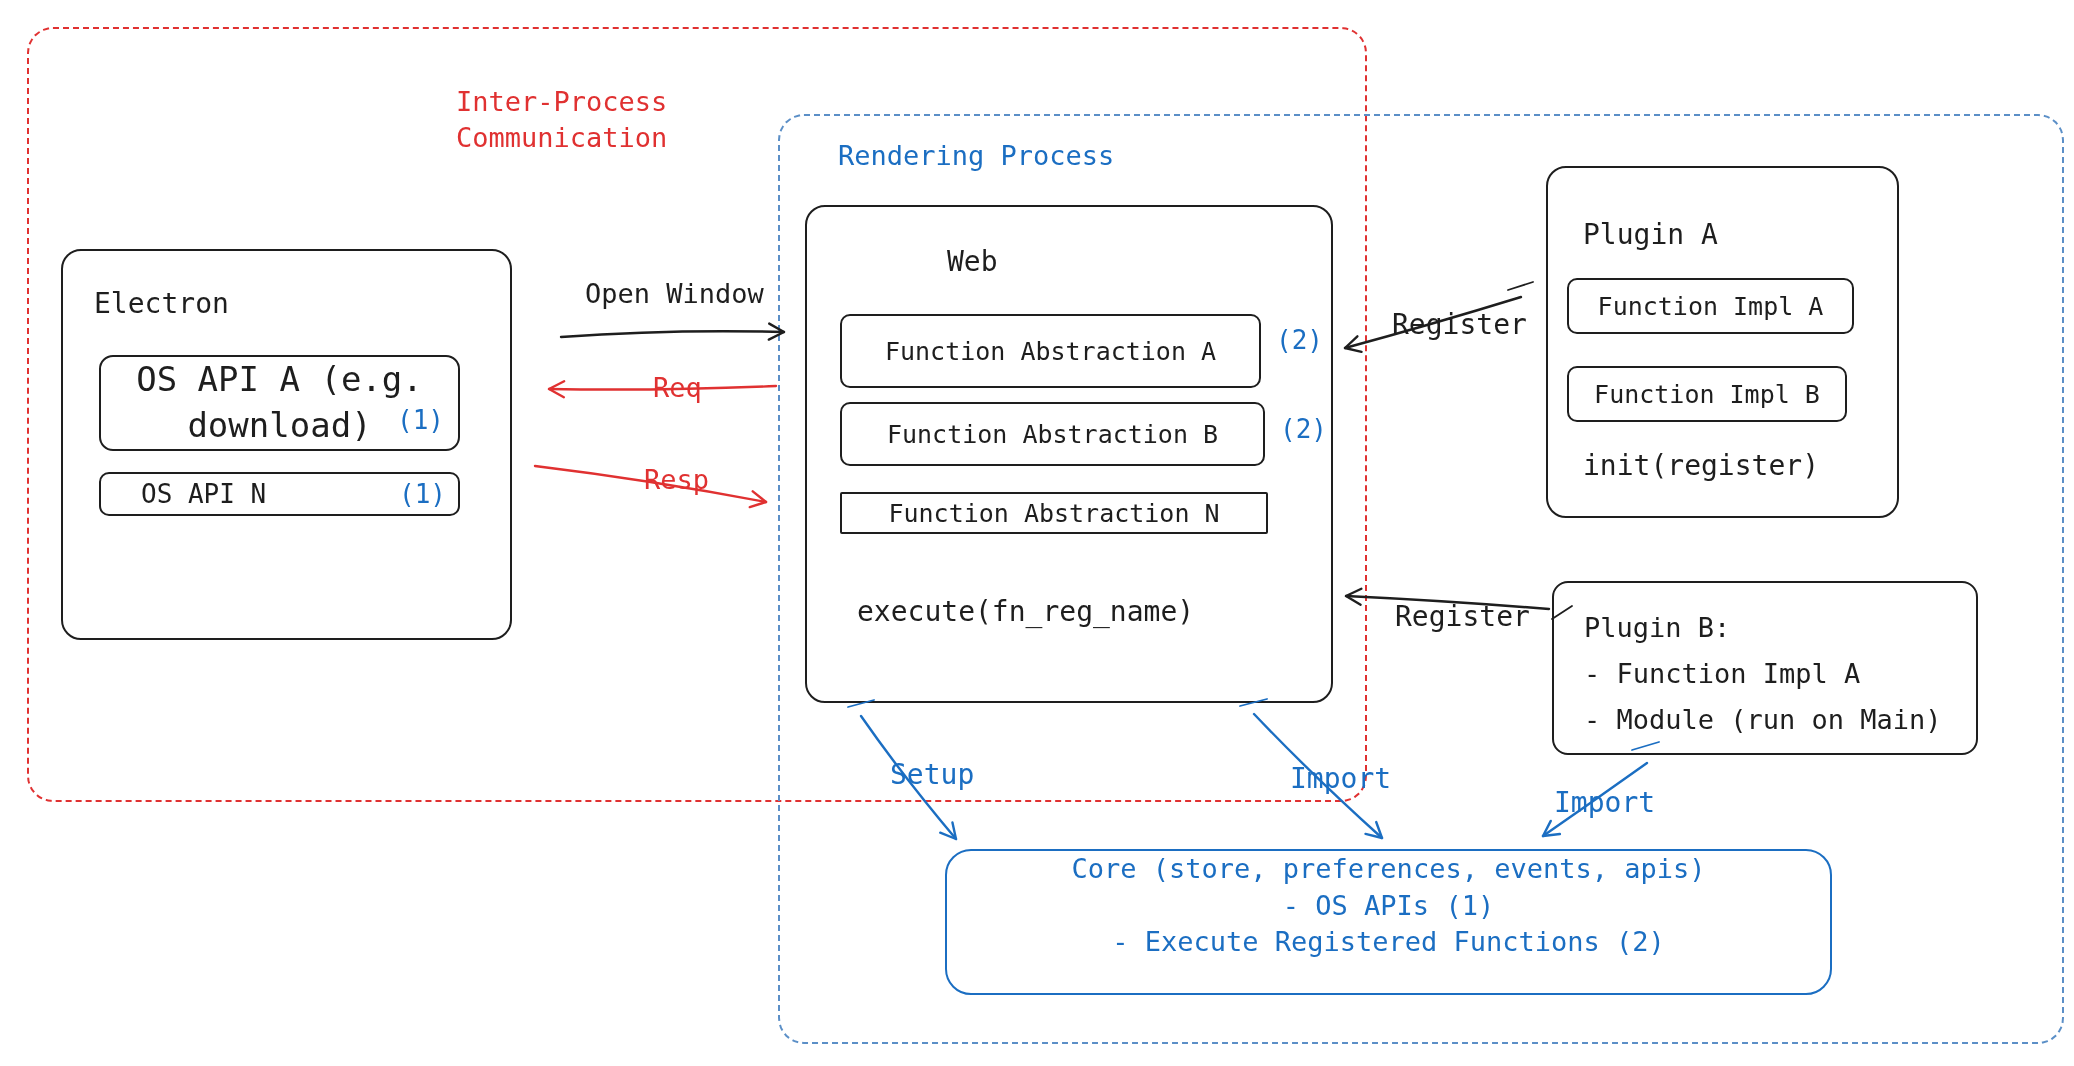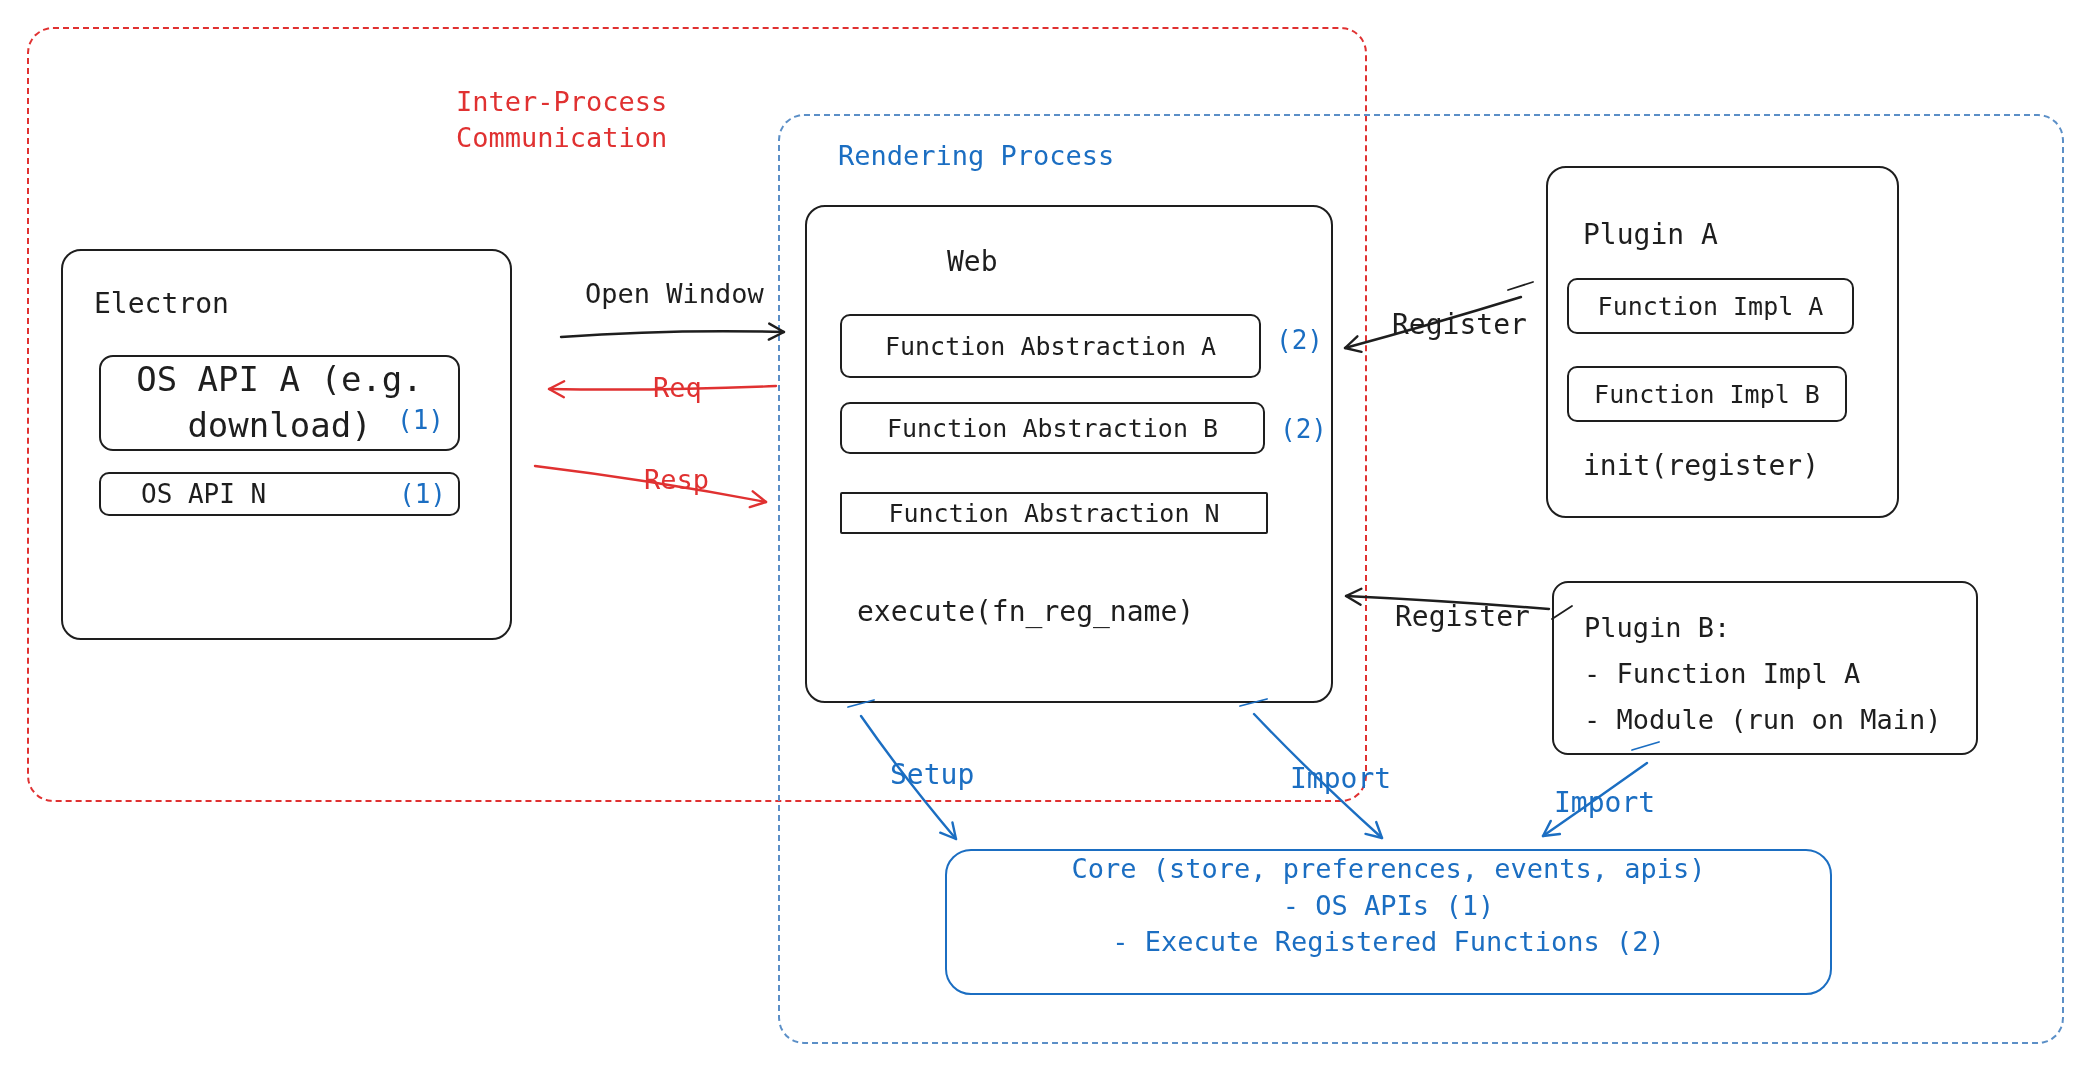--- a/index.html
+++ b/index.html
@@ -80,25 +80,25 @@
       <span class="ref abs" style="right:14px;top:48px">(1)</span>
     </div>
     <div class="subnode" style="left:36px;top:221px;width:361px;height:44px;border-radius:10px;justify-content:space-between;padding:0 12px 0 40px">
       <span class="fn-text" style="font-size:26px">OS API N</span>
       <span class="ref">(1)</span>
     </div>
   </div>
 
   <div class="node" style="left:805px;top:205px;width:528px;height:498px">
     <div class="node-title" style="left:140px;top:38px">Web</div>
-    <div class="subnode" style="left:33px;top:107px;width:421px;height:64px;border-radius:10px">
+    <div class="subnode" style="left:33px;top:107px;width:421px;height:74px;border-radius:10px">
       <span class="fn-text">Function Abstraction A</span>
     </div>
     <span class="ref abs" style="left:469px;top:118px">(2)</span>
-    <div class="subnode" style="left:33px;top:195px;width:425px;height:52px;border-radius:10px">
+    <div class="subnode" style="left:33px;top:195px;width:425px;height:64px;border-radius:10px">
       <span class="fn-text">Function Abstraction B</span>
     </div>
     <span class="ref abs" style="left:473px;top:207px">(2)</span>
     <div class="subnode" style="left:33px;top:285px;width:428px;height:42px;border-radius:2px">
       <span class="fn-text">Function Abstraction N</span>
     </div>
     <div class="code-line" style="left:50px;top:388px">execute(fn_reg_name)</div>
   </div>
 
   <div class="node" style="left:1546px;top:166px;width:353px;height:352px">

